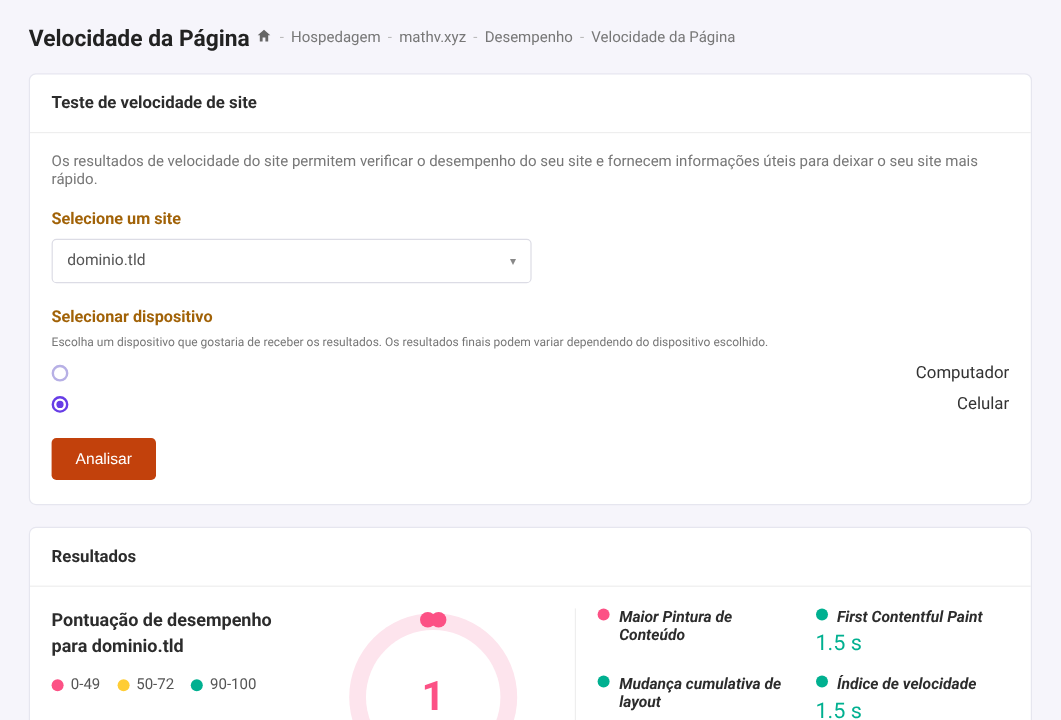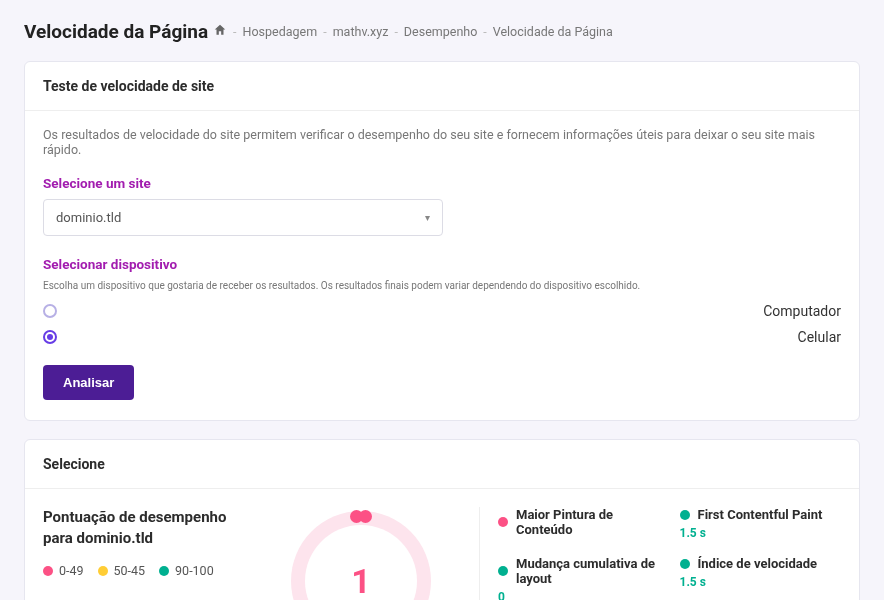--- a/index.html
+++ b/index.html
@@ -8,51 +8,51 @@
     .header { display: flex; align-items: center; gap: 5px; margin-bottom: 18px; }
     .header h1 { font-size: 19px; font-weight: 700; color: #222; }
     .breadcrumb { display: flex; align-items: center; gap: 6px; font-size: 12.5px; color: #777; }
     .home-ic { font-size: 14px; color: #666; }
     .bc-sep { color: #bbb; }
     .bc-link { color: #777; cursor: pointer; }
     .card { background: #fff; border: 1px solid #e6e6ef; border-radius: 6px; margin-bottom: 18px; }
     .card-head { padding: 16px 18px; border-bottom: 1px solid #eee; font-weight: 700; color: #2c2c2c; }
     .card-body { padding: 16px 18px 20px; }
     .intro { font-size: 12.5px; color: #777; margin-bottom: 18px; }
-    .label { font-weight: 700; font-size: 13.5px; color: #a21caf; margin-bottom: 8px; }
+    .label { font-weight: 700; font-size: 13.5px; color: #a16207; margin-bottom: 8px; }
     .select-wrap { position: relative; width: 400px; margin-bottom: 20px; }
     .select { width: 100%; border: 1px solid #dcdce5; border-radius: 4px; padding: 10px 12px; font-size: 13px; color: #555; background: #fff; cursor: pointer; display: flex; justify-content: space-between; align-items: center; }
     .caret { font-size: 10px; color: #888; }
     .sub { font-size: 10px; color: #777; margin-bottom: 12px; }
     .radios { display: flex; flex-direction: column; gap: 10px; margin-bottom: 20px; }
     .radio-row { display: flex; align-items: center; gap: 10px; cursor: pointer; justify-content: space-between; }
     .radio { width: 14px; height: 14px; border: 2px solid #673de6; border-radius: 50%; display: inline-flex; align-items: center; justify-content: center; }
     .radio.off { border-color: #b7b0e5; }
     .radio.on::after { content: ""; width: 6px; height: 6px; background: #673de6; border-radius: 50%; }
-    .btn { background: #4c1d95; color: #fff; font-weight: 700; font-size: 13px; border: none; border-radius: 4px; padding: 10px 20px; cursor: pointer; }
+    .btn { background: #c2410c; color: #fff; font-weight: 400; font-size: 13px; border: none; border-radius: 4px; padding: 10px 20px; cursor: pointer; }
     .results-body { display: flex; gap: 18px; padding: 18px; }
     .col-left { width: 200px; flex-shrink: 0; }
     .col-mid { flex: 0 0 200px; display: flex; align-items: flex-start; justify-content: center; position: relative; }
     .col-right { flex: 1; border-left: 1px solid #eee; padding-left: 18px; display: grid; grid-template-columns: 1fr 1fr; gap: 16px 20px; align-content: start; }
     .score-title { font-size: 15px; font-weight: 700; color: #2c2c2c; line-height: 1.4; margin-bottom: 14px; }
     .legend { display: flex; align-items: center; gap: 14px; margin-bottom: 20px; }
     .legend-item { display: flex; align-items: center; gap: 6px; font-size: 12.5px; color: #555; }
     .dot { width: 10px; height: 10px; border-radius: 50%; display: inline-block; }
     .footnote { font-size: 12.5px; color: #777; line-height: 1.5; }
     .ring { width: 140px; height: 140px; border-radius: 50%; background: #fde4ed; display: flex; align-items: center; justify-content: center; position: relative; margin-top: 4px; }
     .ring::after { content: ""; position: absolute; inset: 14px; background: #fff; border-radius: 50%; }
     .score-num { font-size: 34px; font-weight: 700; color: #fc5185; position: relative; z-index: 1; }
     .blobs { position: absolute; top: -1px; display: flex; }
     .bl { width: 13px; height: 13px; border-radius: 50%; background: #fc5185; }
     .bl + .bl { margin-left: -4px; }
     .metric { display: flex; flex-direction: column; gap: 4px; }
-    .metric-head { display: flex; align-items: center; gap: 8px; }
+    .metric-head { display: flex; gap: 8px; font-style: italic; }
     .mdot { width: 10px; height: 10px; border-radius: 50%; flex-shrink: 0; }
     .mname { font-size: 13px; font-weight: 700; color: #2c2c2c; }
-    .mval { font-size: 12px; font-weight: 700; }
+    .mval { font-size: 18px; font-weight: 400; }
   </style>
 </head>
 <body>
 
 <div class="page">
   <div class="header">
     <h1>Velocidade da Página</h1>
     <nav class="breadcrumb">
       <span class="home-ic">
         <svg width="14" height="14" viewBox="0 0 24 24" fill="#666">
@@ -95,34 +95,34 @@
           <span class="radio on"></span>
           <span>Celular</span>
         </label>
       </div>
 
       <button class="btn">Analisar</button>
     </div>
   </div>
 
   <div class="card">
-    <div class="card-head">Selecione</div>
+    <div class="card-head">Resultados</div>
     <div class="results-body">
       <div class="col-left">
         <div class="score-title">
           <span>Pontuação de desempenho para </span><span>dominio.tld</span>
         </div>
         <div class="legend">
           <div class="legend-item">
             <span class="dot" style="background:#fc5185"></span>
             <span>0-49</span>
           </div>
           <div class="legend-item">
             <span class="dot" style="background:#ffcd35"></span>
-            <span>50-45</span>
+            <span>50-72</span>
           </div>
           <div class="legend-item">
             <span class="dot" style="background:#00b090"></span>
             <span>90-100</span>
           </div>
         </div>
         <p class="footnote">Os valores dos resultados são estimados e podem variar</p>
       </div>
 
       <div class="col-mid">

